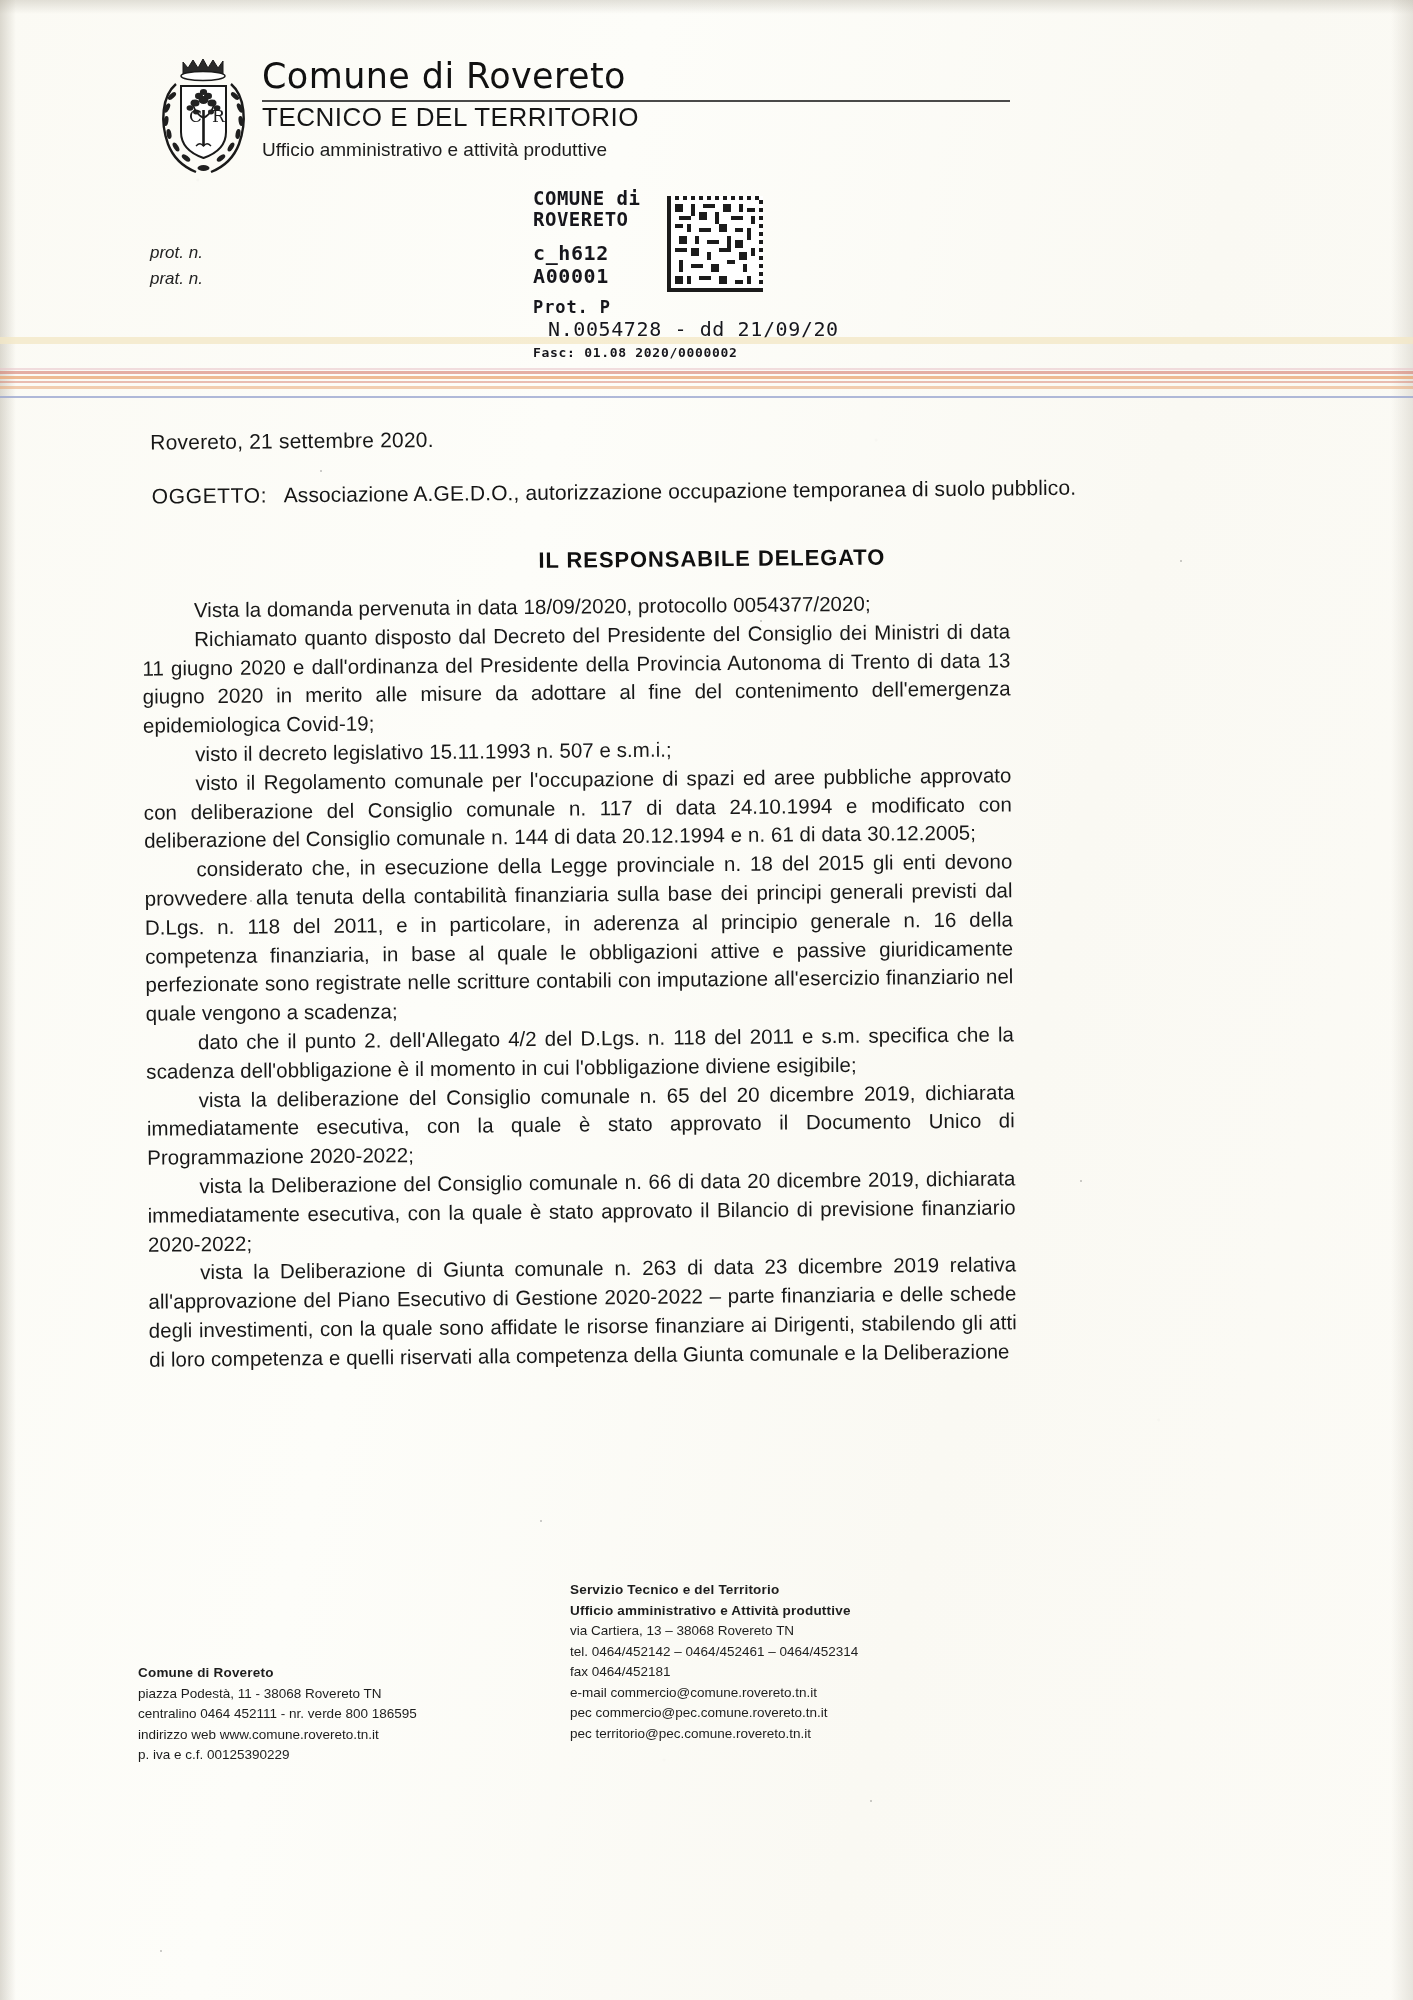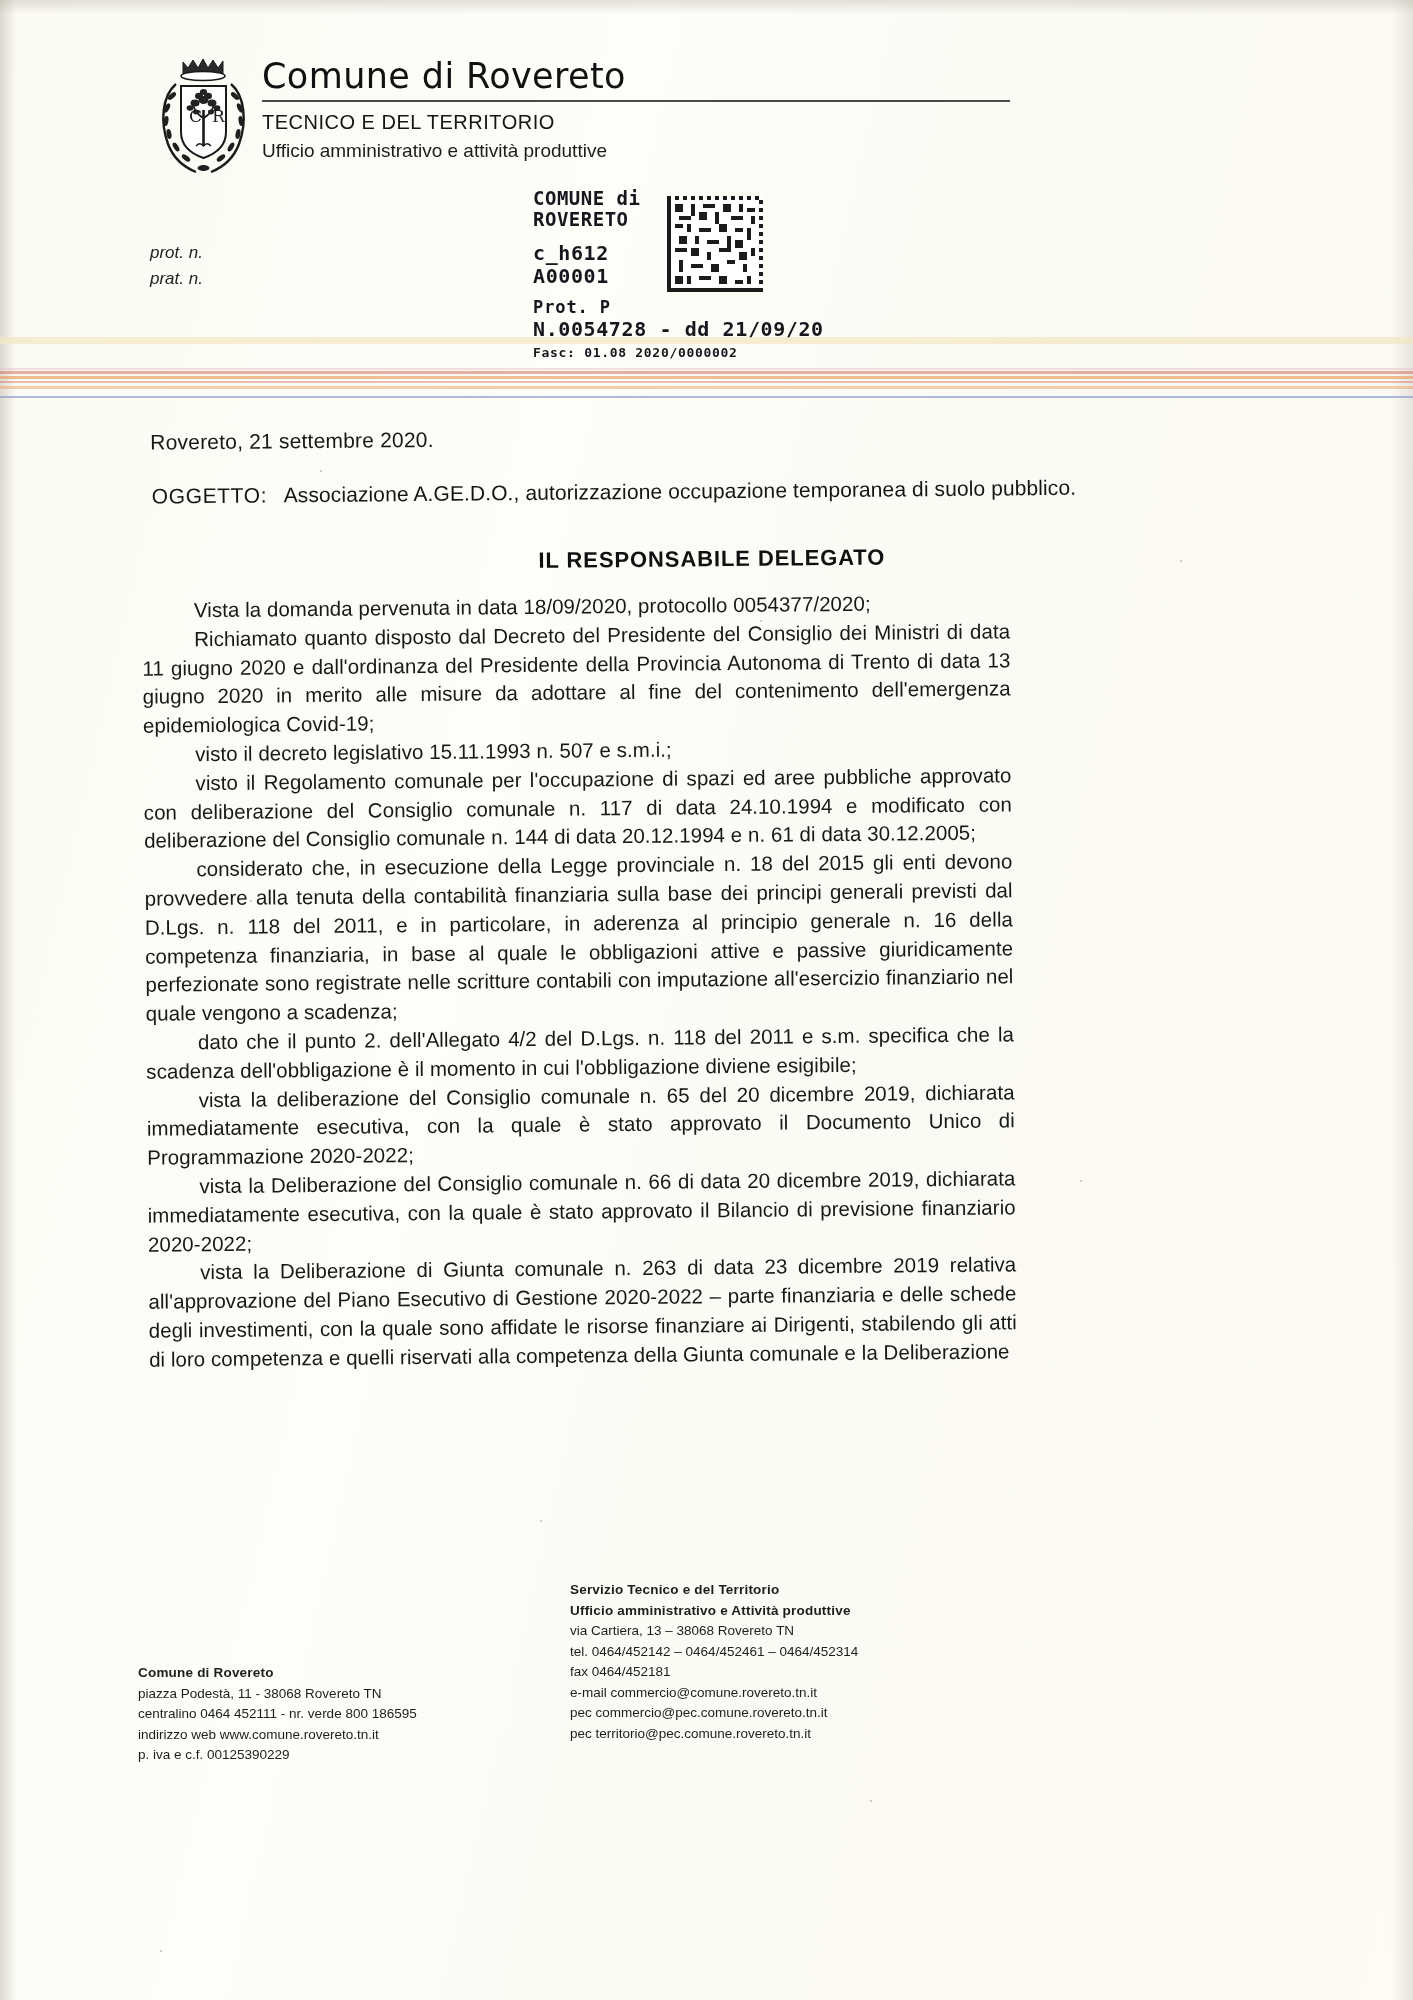--- a/index.html
+++ b/index.html
@@ -57,22 +57,21 @@
     white-space: nowrap;
   }
   .lh-rule {
     margin-top: 4px;
     width: 748px;
     height: 2px;
     background: #2a2a2a;
     opacity: 0.85;
   }
   .lh-dept {
-    margin-top: 9px;
-    font-size: 20px;
+    font-size: 26px;
     letter-spacing: 0.5px;
     color: #151515;
     white-space: nowrap;
   }
   .lh-office {
     margin-top: 6px;
     font-size: 19px;
     color: #1c1c1c;
     white-space: nowrap;
   }
@@ -87,21 +86,21 @@
   .stamp {
     position: absolute; left: 533px; top: 188px;
     font-family: "DejaVu Sans Mono", monospace;
     color: #16161c;
   }
   .stamp-l1 { font-size: 19px; font-weight: 700; letter-spacing: 0.5px; line-height: 1.13; }
   .stamp-l2 { font-size: 19px; font-weight: 700; letter-spacing: 0.5px; line-height: 1.13; }
   .stamp-code { margin-top: 11px; font-size: 20px; font-weight: 700; letter-spacing: 0.6px; line-height: 1.16; }
   .stamp-aoo { font-size: 20px; font-weight: 700; letter-spacing: 0.6px; line-height: 1.16; }
   .stamp-prot { margin-top: 9px; font-size: 17px; font-weight: 700; letter-spacing: 0.9px; }
-  .stamp-num { font-size: 20px; font-weight: 700; letter-spacing: 0.6px; white-space: nowrap; }
+  .stamp-num { font-size: 20px; font-weight: 400; letter-spacing: 0.6px; white-space: nowrap; margin-left: 15px; }
   .stamp-fasc { font-size: 13px; font-weight: 700; letter-spacing: 0.7px; white-space: nowrap; margin-top: 4px; }
 
   
   .datamatrix {
     position: absolute; left: 667px; top: 196px;
     width: 96px; height: 96px;
   }
 
   
   .esente-box {

